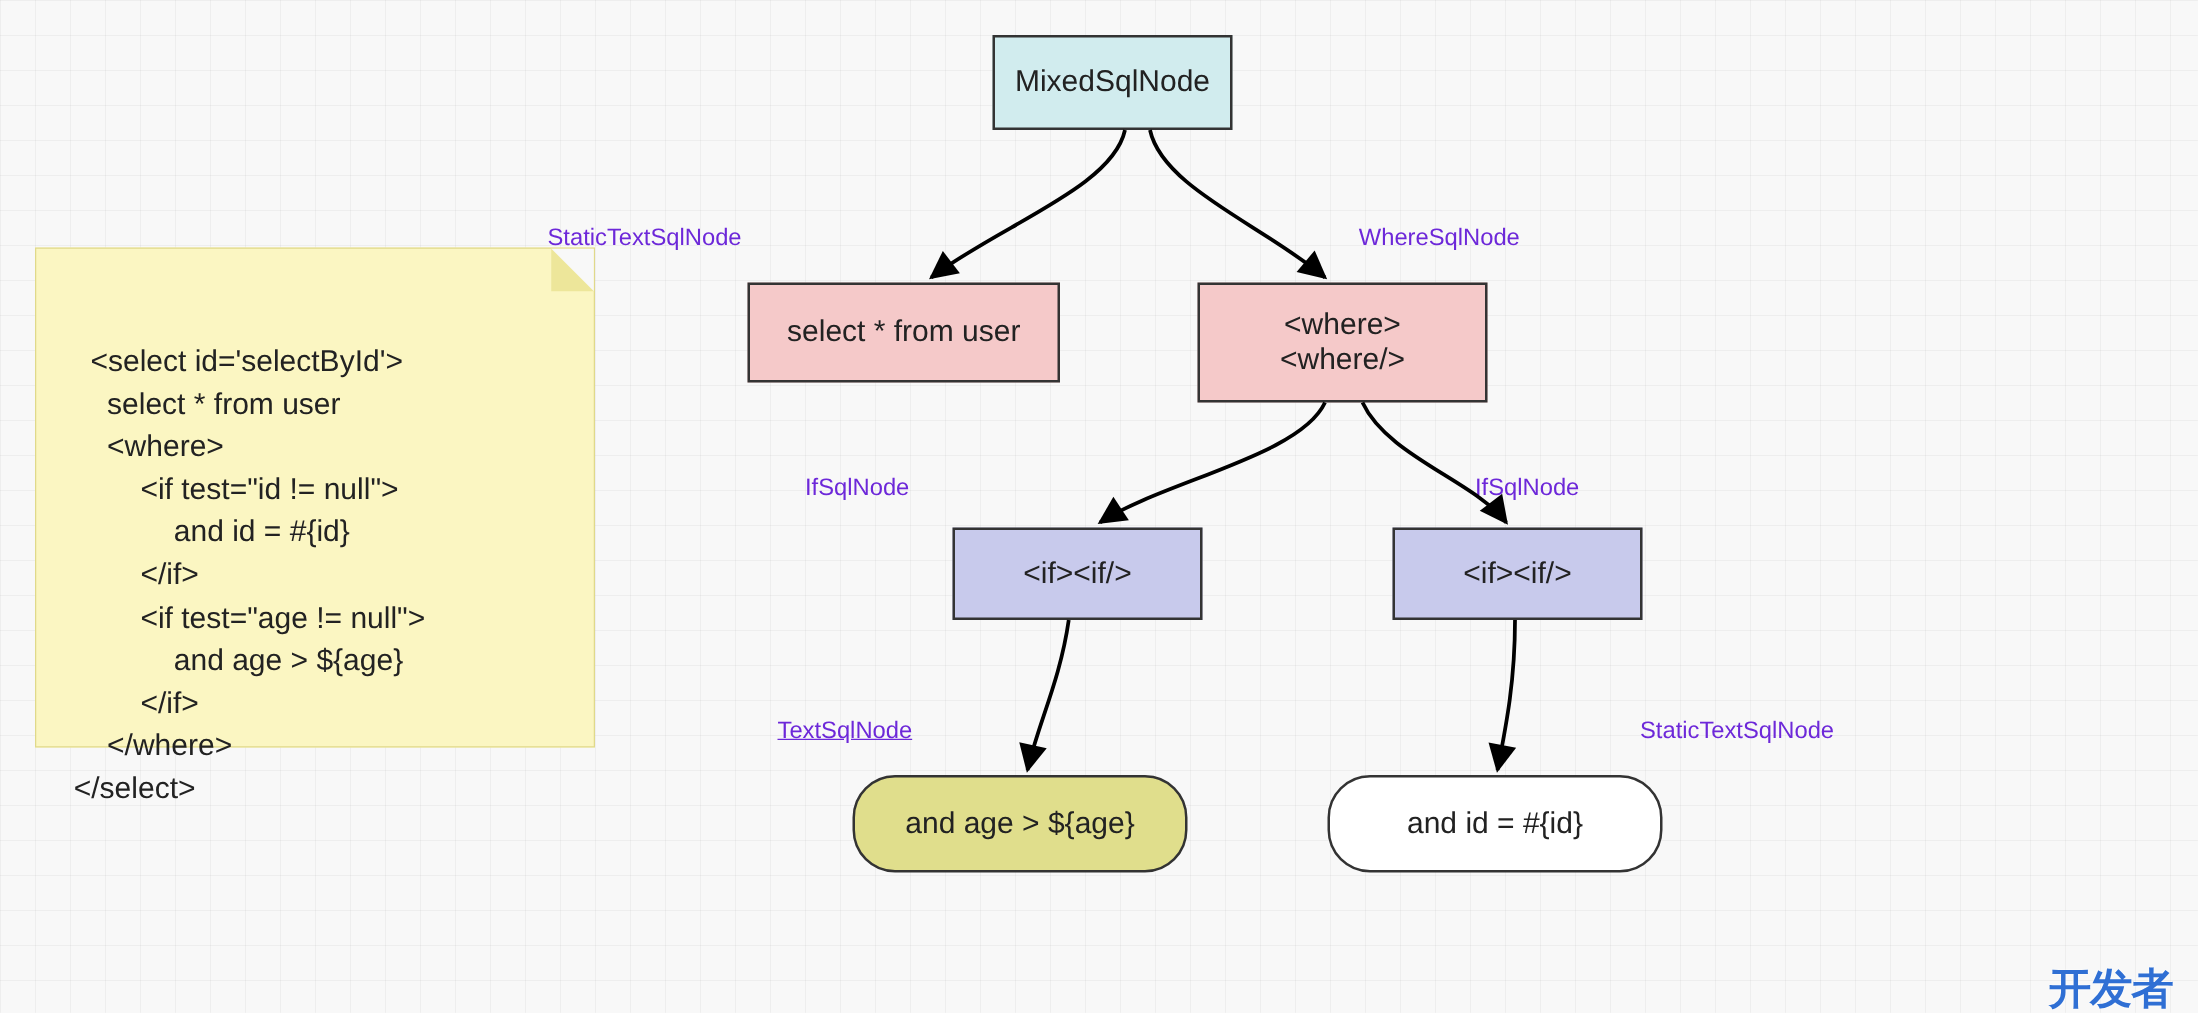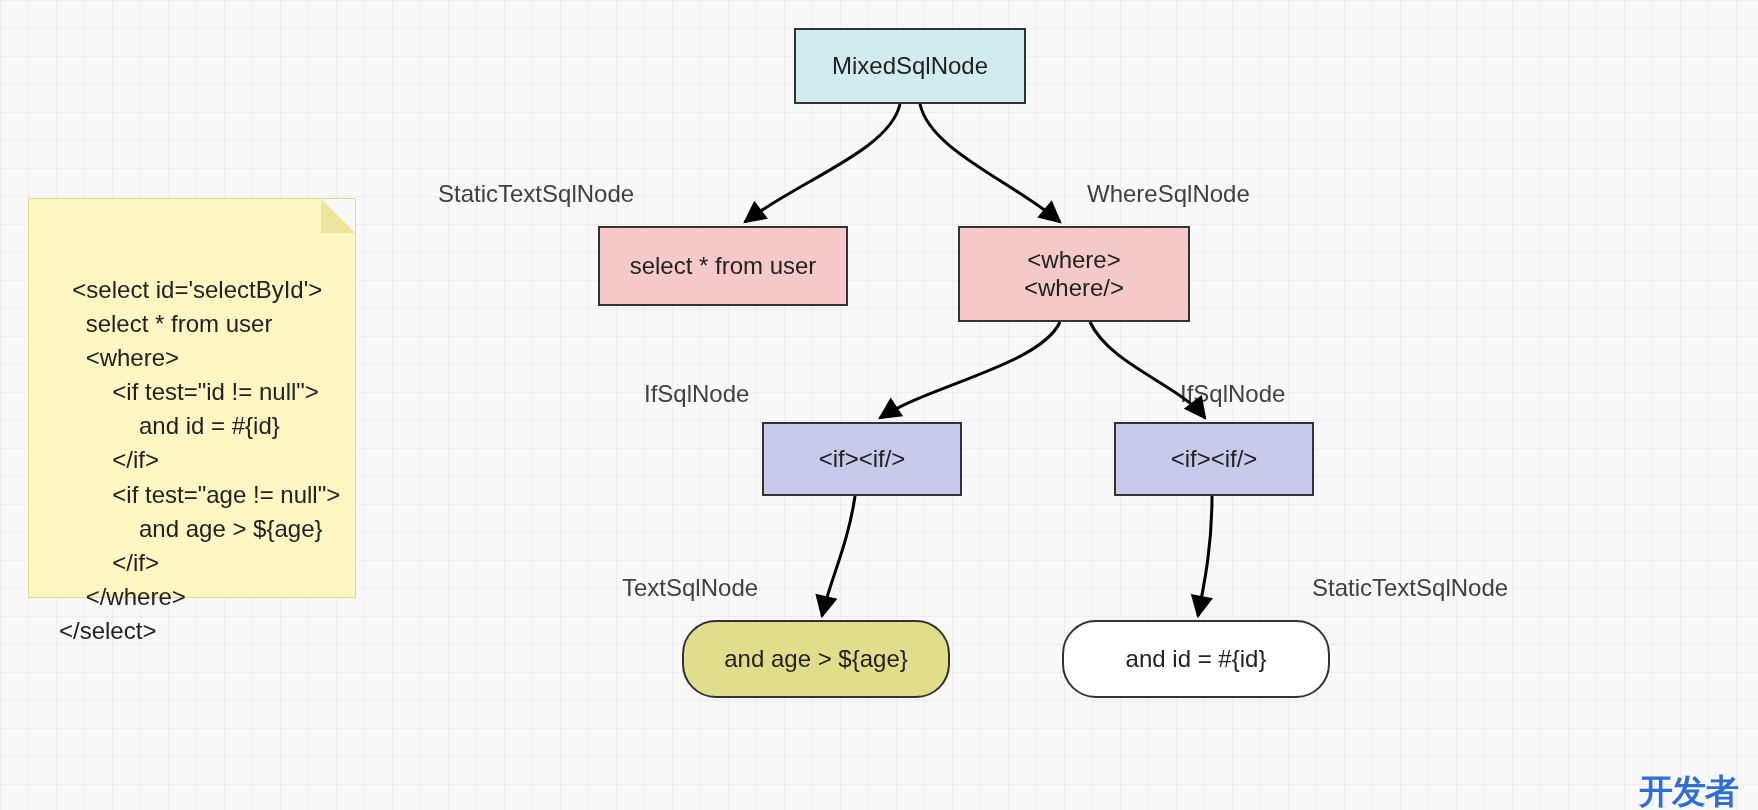--- a/index.html
+++ b/index.html
@@ -14,21 +14,21 @@
       linear-gradient(to bottom, rgba(0,0,0,0.04) 1px, transparent 1px);
     background-size: 28px 28px;
     position: relative;
     overflow: hidden;
   }
 
   .note {
     position: absolute;
     left: 28px;
     top: 198px;
-    width: 328px;
+    width: 448px;
     height: 400px;
     background: #fbf6c2;
     border: 1px solid #e0d98a;
     box-sizing: border-box;
     padding: 40px 26px 20px 30px;
     font-size: 24px;
     line-height: 1.42;
     color: #222;
     white-space: pre;
   }
@@ -65,22 +65,22 @@
     white-space: pre-line;
   }
   .cyan   { background: #d1ecee; }
   .pink   { background: #f5c9c9; }
   .purple { background: #c8caec; }
   .olive  { background: #e0de8c; border-radius: 34px; }
   .white  { background: #ffffff; border-radius: 34px; }
 
   .label {
     position: absolute;
-    font-size: 24px;
-    color: #404040;
+    font-size: 19px;
+    color: #6d28d9;
   }
 
   svg.arrows {
     position: absolute;
     left: 0; top: 0;
     width: 1758px;
     height: 810px;
     pointer-events: none;
   }
 
@@ -109,21 +109,21 @@
         &lt;if test="id != null"&gt;
             and id = #{id}
         &lt;/if&gt;
         &lt;if test="age != null"&gt;
             and age &gt; ${age}
         &lt;/if&gt;
     &lt;/where&gt;
 &lt;/select&gt;</span>
 </div>
 
-<div class="box cyan" style="left:794px; top:28px; width:232px; height:76px;">
+<div class="box cyan" style="left:794px; top:28px; width:192px; height:76px;">
   <span>MixedSqlNode</span>
 </div>
 
 <div class="label" style="left:438px; top:180px;">StaticTextSqlNode</div>
 <div class="box pink" style="left:598px; top:226px; width:250px; height:80px;">
   <span>select * from user</span>
 </div>
 
 <div class="label" style="left:1087px; top:180px;">WhereSqlNode</div>
 <div class="box pink" style="left:958px; top:226px; width:232px; height:96px;">
@@ -134,21 +134,21 @@
 <div class="label" style="left:644px; top:380px;">IfSqlNode</div>
 <div class="box purple" style="left:762px; top:422px; width:200px; height:74px;">
   <span>&lt;if&gt;&lt;if/&gt;</span>
 </div>
 
 <div class="label" style="left:1180px; top:380px;">IfSqlNode</div>
 <div class="box purple" style="left:1114px; top:422px; width:200px; height:74px;">
   <span>&lt;if&gt;&lt;if/&gt;</span>
 </div>
 
-<div class="label" style="left:622px; top:574px;">TextSqlNode</div>
+<div class="label" style="left:622px; top:574px;text-decoration:underline;">TextSqlNode</div>
 <div class="box olive" style="left:682px; top:620px; width:268px; height:78px;">
   <span>and age &gt; ${age}</span>
 </div>
 
 <div class="label" style="left:1312px; top:574px;">StaticTextSqlNode</div>
 <div class="box white" style="left:1062px; top:620px; width:268px; height:78px;">
   <span>and id = #{id}</span>
 </div>
 
 <svg class="arrows">

